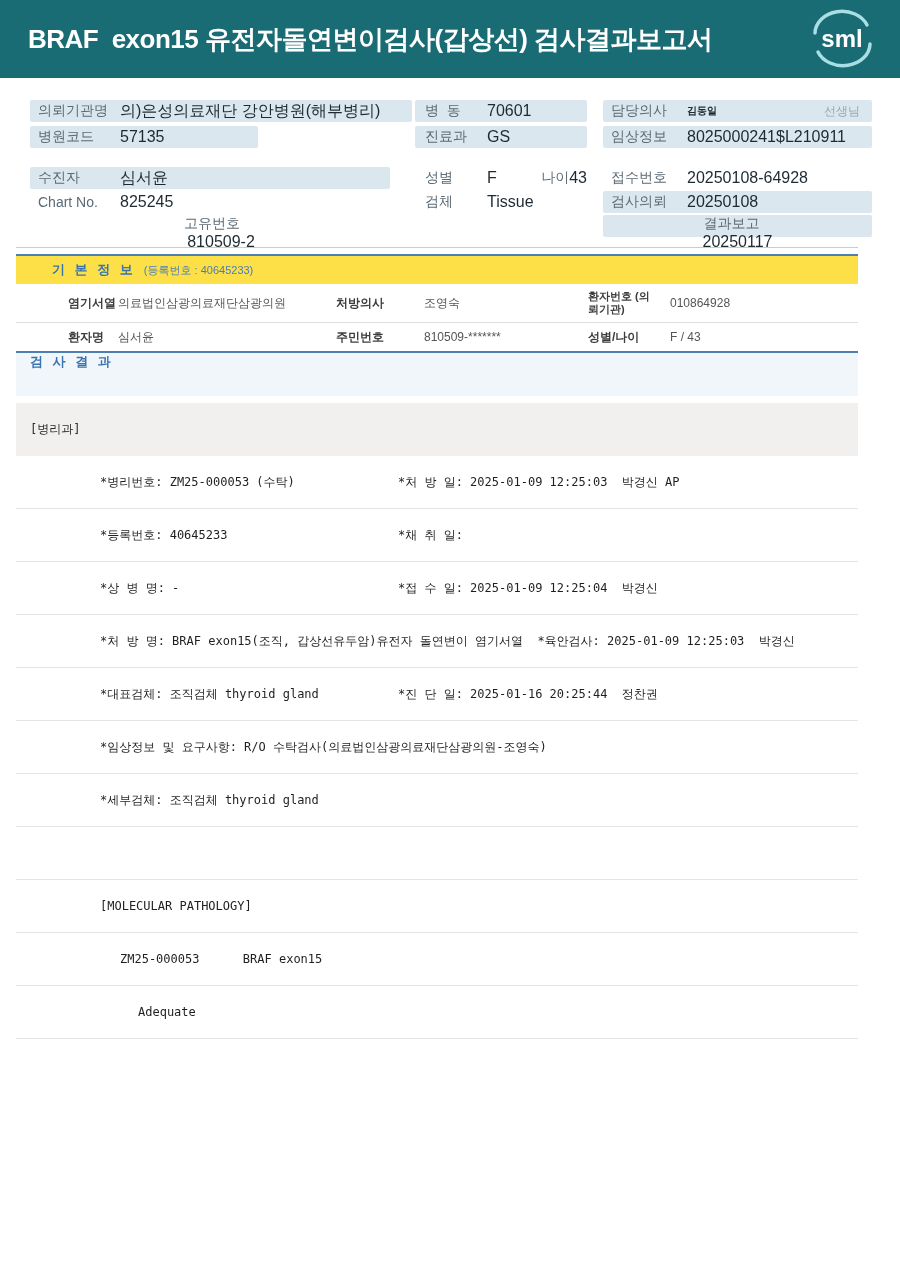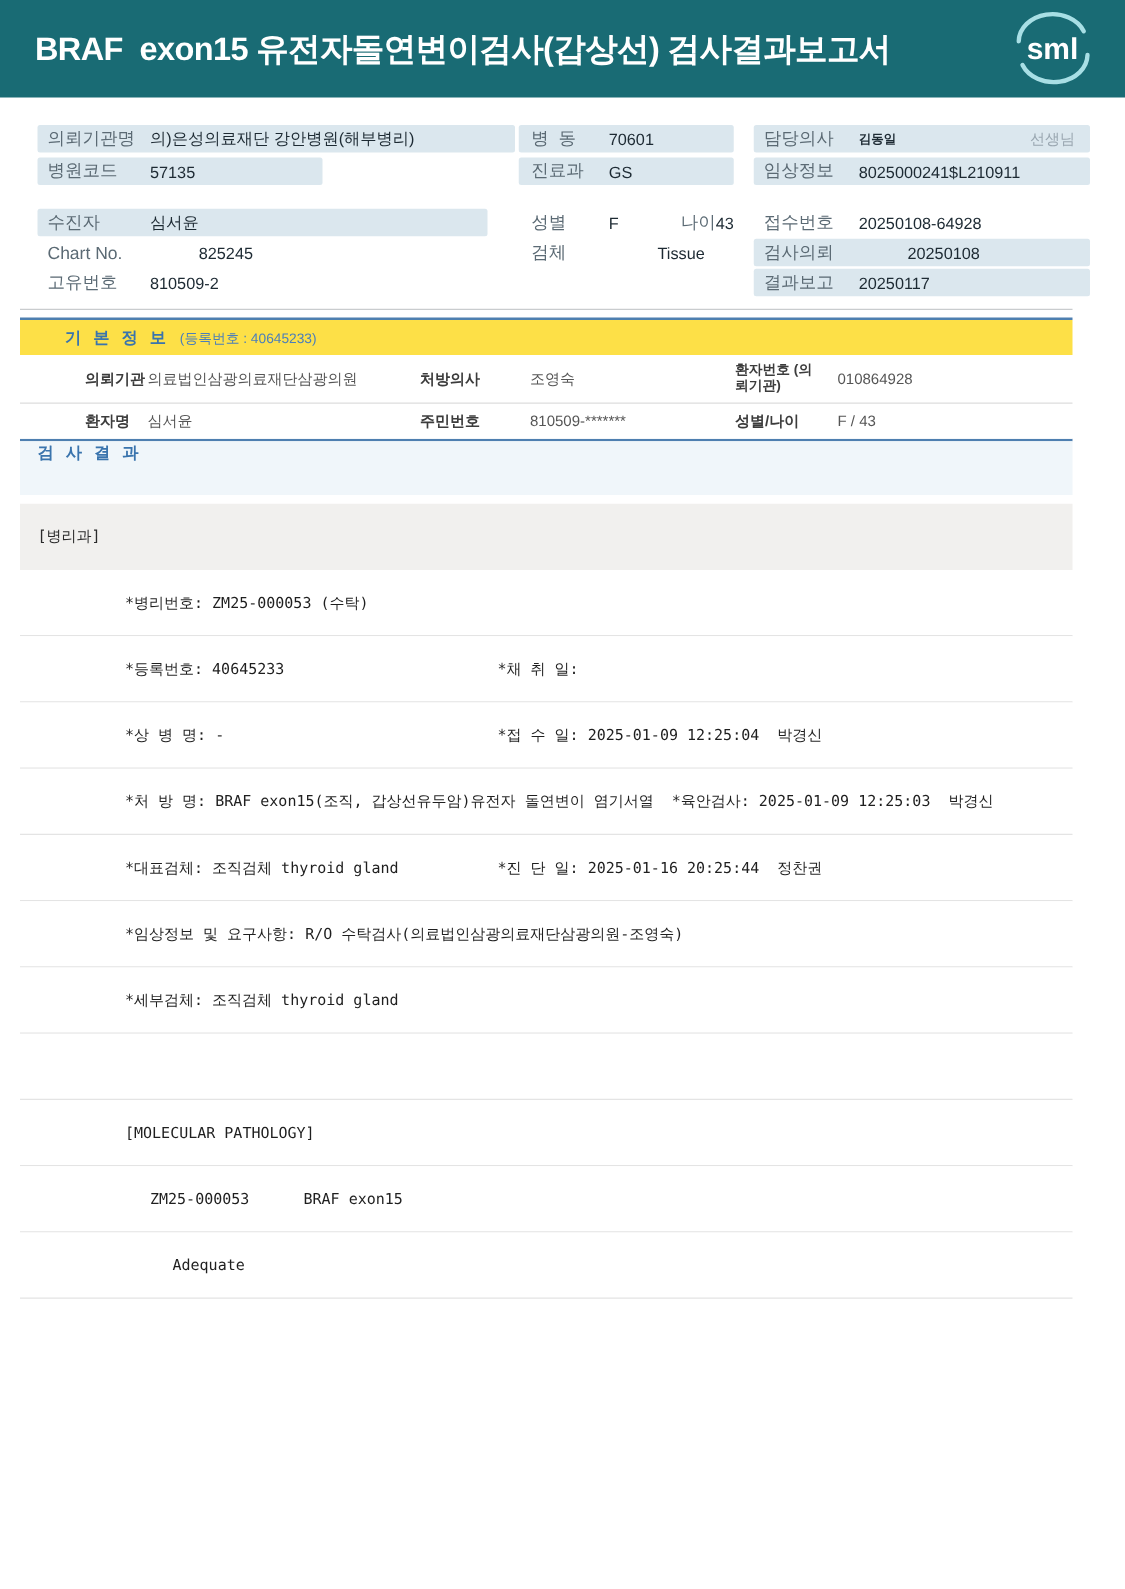--- a/index.html
+++ b/index.html
@@ -19,25 +19,25 @@
   }
   .logo{position:absolute;right:26px;top:8px;width:64px;height:62px;}
   
   .info{position:relative;height:137px;margin-top:22px;font-size:14px;}
   .col{position:absolute;top:0;height:137px;}
   .col-l{left:30px;width:382px;}
   .col-m{left:415px;width:172px;}
   .col-r{left:603px;width:269px;}
   .frow{position:absolute;height:22px;display:flex;align-items:center;border-radius:2px;}
   .hl{background:#dbe7ee;}
-  .r0{top:0;} .r1{top:26px;} .r2{top:67px;} .r3{top:91px;gap:39px;} .r4{top:115px;}
+  .r0{top:0;} .r1{top:26px;} .r2{top:67px;} .r3{top:91px;} .r4{top:115px;flex-direction:column;}
   .w1{width:382px;} .w2{width:228px;} .w3{width:360px;}
   .wm{width:172px;} .wr{width:269px;}
   .flabel{color:#5b6a74;font-size:14px;white-space:pre;flex:none;}
-  .fvalue{color:#1d2a33;font-size:13px;white-space:pre;}
+  .fvalue{color:#1d2a33;font-size:16px;white-space:pre;}
   .col-l .flabel{width:82px;padding-left:8px;}
   .col-m .flabel{width:62px;padding-left:10px;}
   .col-r .flabel{width:76px;padding-left:8px;}
   .lab2{width:auto !important;padding-left:0 !important;margin-left:24px;}
   .v-sex{width:44px;}
   .doctor{font-weight:bold;font-size:10px;}
   .suffix{margin-left:auto;padding-right:12px;color:#9aa7b1;font-size:12px;}
   
   .divider{margin:10px 16px 0 16px;width:842px;border-top:1px solid #c9ccce;}
   
@@ -155,21 +155,21 @@
 </div>
 
 <div class="divider"></div>
 
 <div class="bi">
   <div class="bi-head">
     <span class="bi-title">기 본 정 보</span>
     <span class="bi-reg">(등록번호 : 40645233)</span>
   </div>
   <div class="bi-row bi-rowA">
-    <span class="bi-lab">의뢰기관</span>
+    <span class="bi-lab">염기서열</span>
     <span class="bi-val">의료법인삼광의료재단삼광의원</span>
     <span class="bi-lab">처방의사</span>
     <span class="bi-val">조영숙</span>
     <span class="bi-lab bi-lab3">환자번호 (의뢰기관)</span>
     <span class="bi-val">010864928</span>
   </div>
   <div class="bi-row bi-rowB">
     <span class="bi-lab">환자명</span>
     <span class="bi-val">심서윤</span>
     <span class="bi-lab">주민번호</span>
@@ -182,20 +182,21 @@
 <div class="res">
   <div class="res-head">
     <span class="res-title">검 사 결 과</span>
   </div>
   <div class="dept-band">
     <span class="dept-label">[병리과]</span>
   </div>
 
   <div class="rrow">
     <span class="rl">*병리번호: ZM25-000053 (수탁)</span>
+    <span class="rr">*처 방 일: 2025-01-09 12:25:03  박경신 AP</span>
   </div>
   <div class="rrow">
     <span class="rl">*등록번호: 40645233</span>
     <span class="rr">*채 취 일:</span>
   </div>
   <div class="rrow">
     <span class="rl">*상 병 명: -</span>
     <span class="rr">*접 수 일: 2025-01-09 12:25:04  박경신</span>
   </div>
   <div class="rrow">

